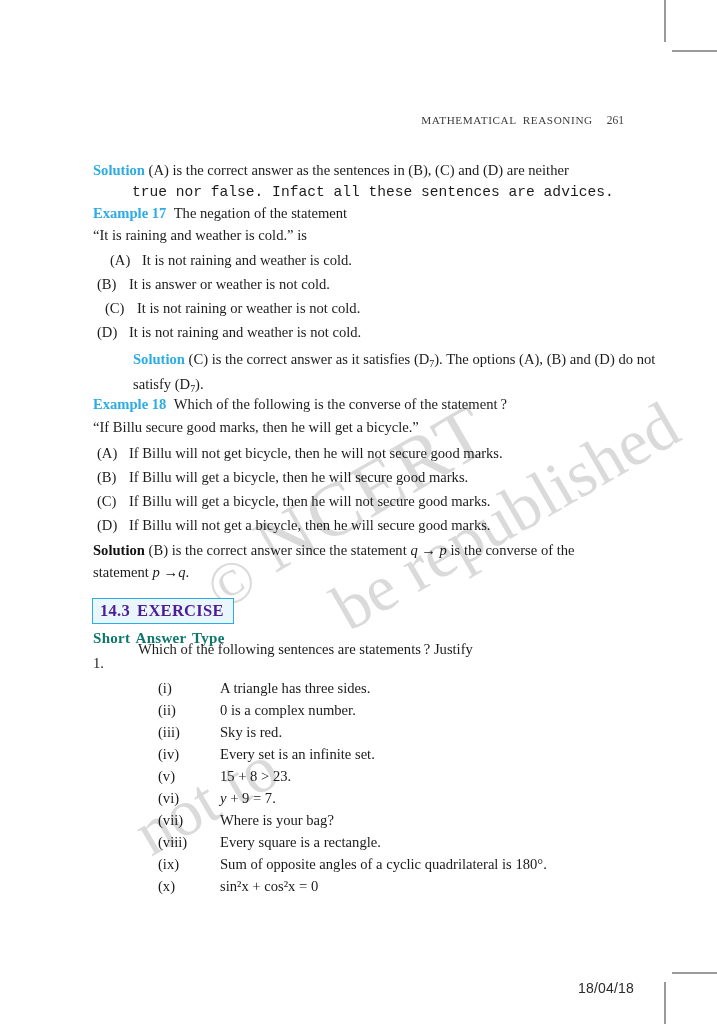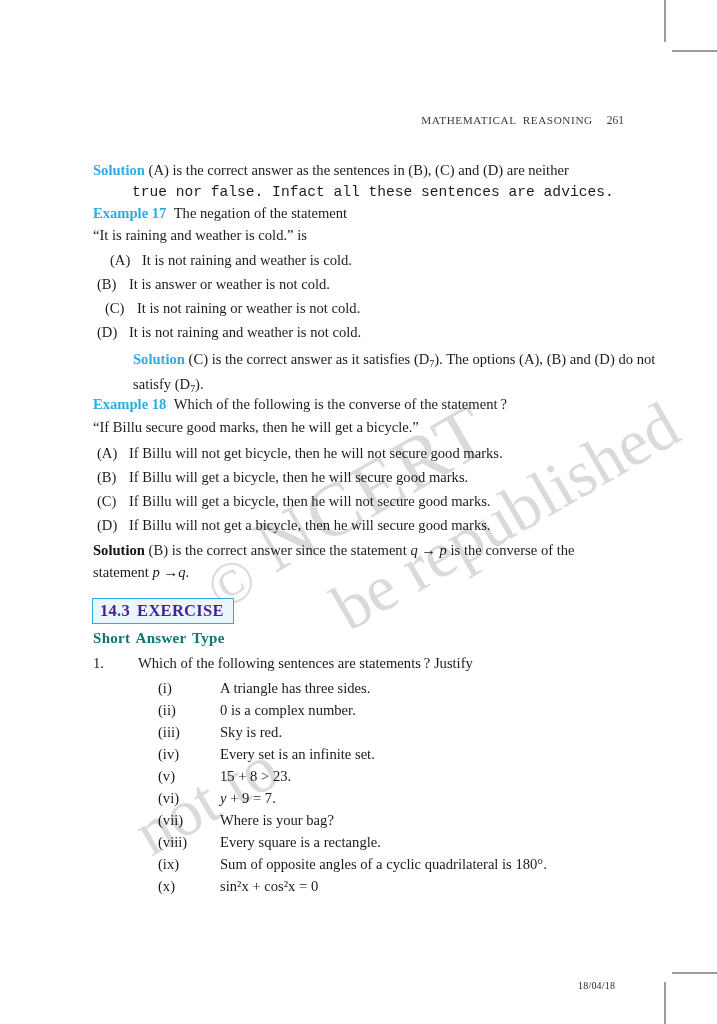--- a/index.html
+++ b/index.html
@@ -178,21 +178,21 @@
   
   .q-num {
     position: absolute;
     left: 93px;
     top: 655px;
     font-size: 14.6px;
   }
   .q-text {
     position: absolute;
     left: 138px;
-    top: 655px;
+    top: 641px;
     font-size: 14.6px;
     white-space: nowrap;
   }
 
   
   .roman-row {
     position: absolute;
     font-size: 14.6px;
     line-height: 21px;
     white-space: nowrap;
@@ -207,22 +207,22 @@
     left: 62px;
   }
 
   sub { font-size: 0.68em; vertical-align: -0.28em; }
 
   
   .footer-date {
     position: absolute;
     left: 578px;
     top: 980px;
-    font-family: Liberation Serif, serif;
-    font-size: 10px;
+    font-family: Liberation Sans, sans-serif;
+    font-size: 14px;
     color: #2a2a2a;
     letter-spacing: 0.2px;
   }
 </style>
 </head>
 <body>
 
 <div class="page">
 
   <div class="crop-mark crop-tr-v"></div>

